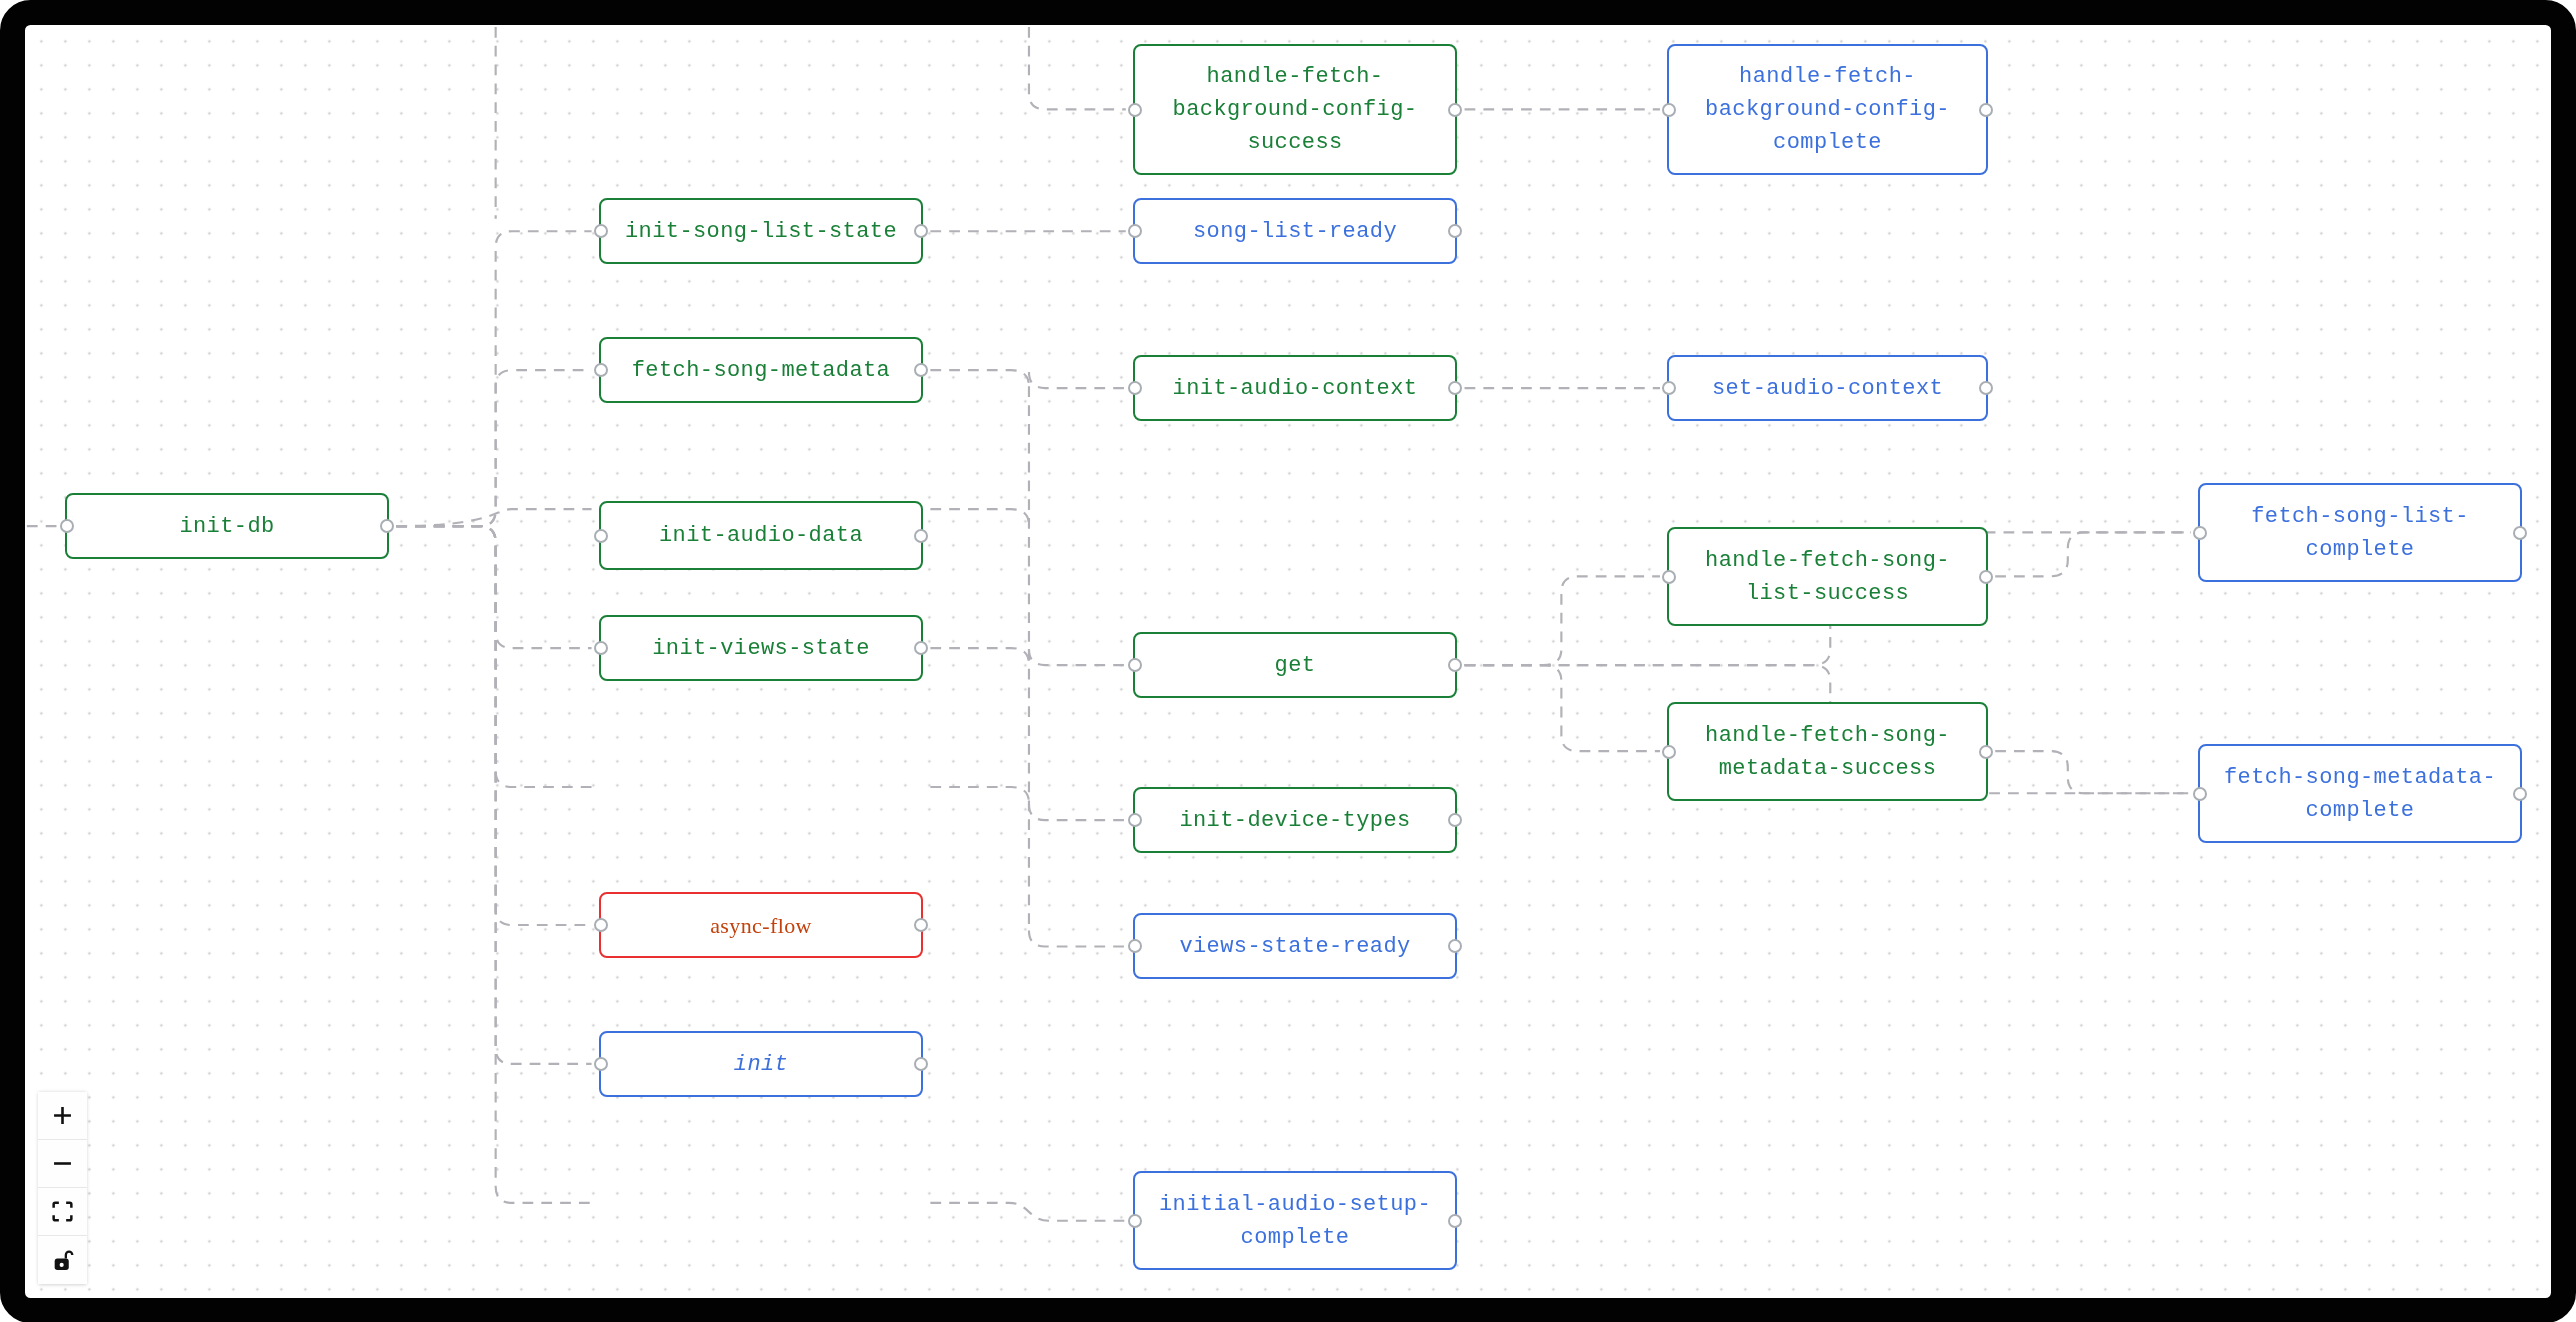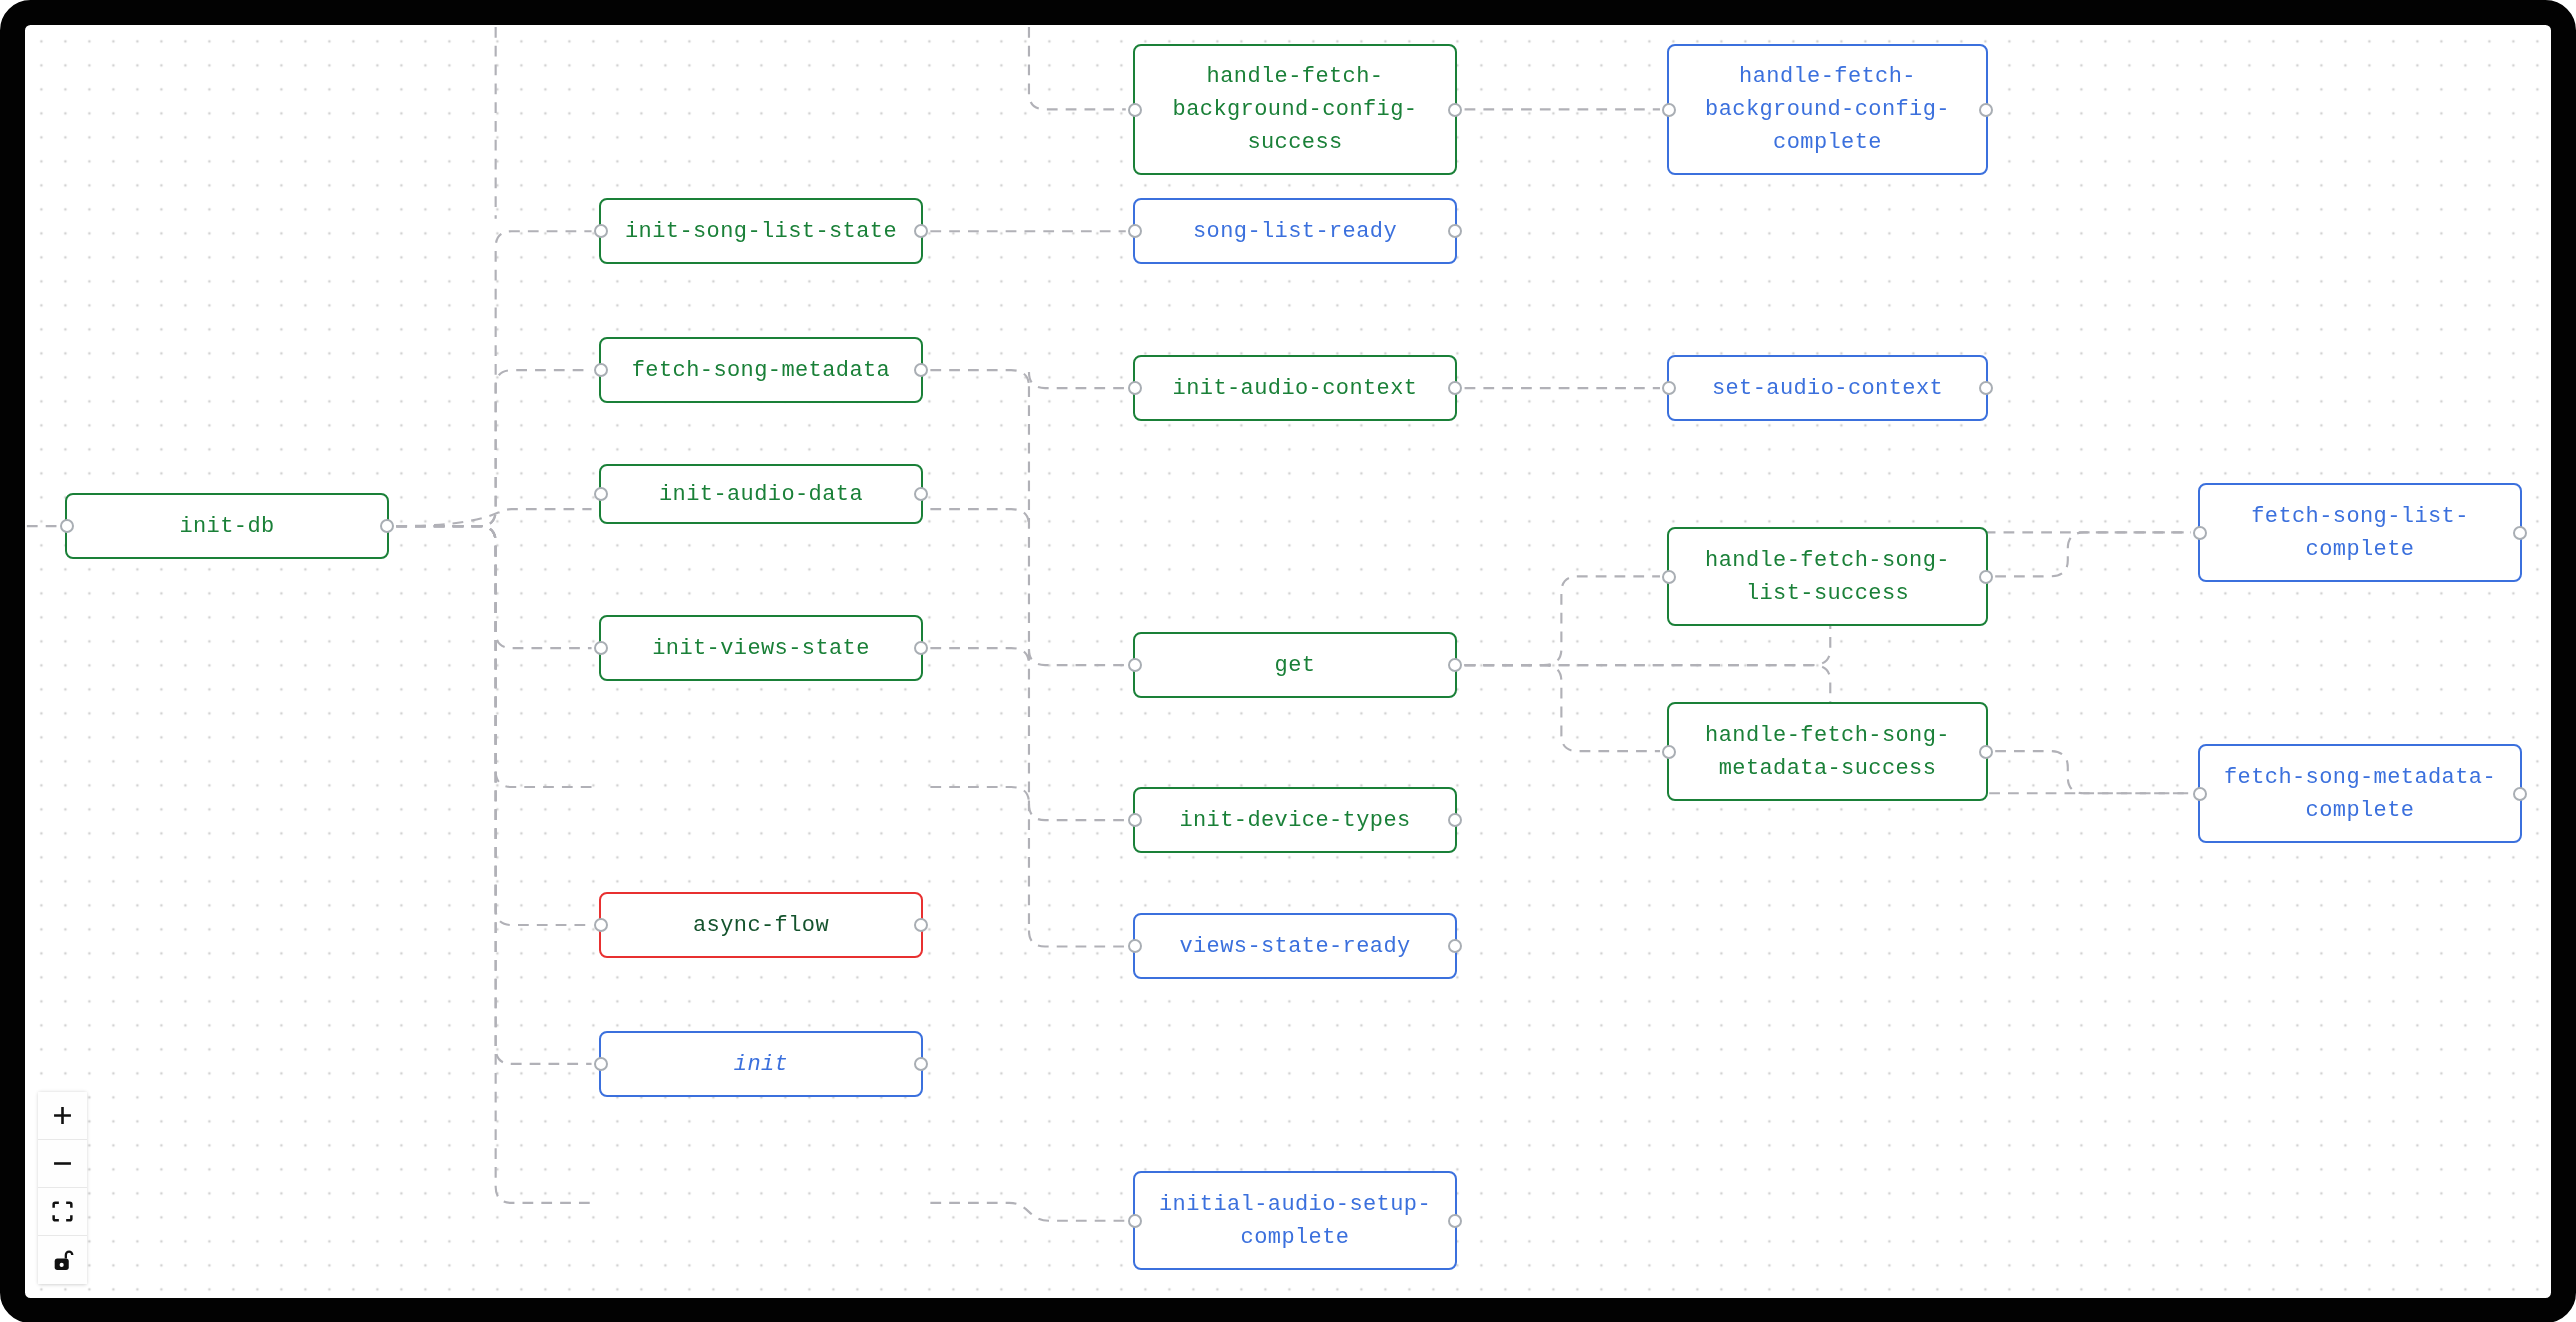--- a/index.html
+++ b/index.html
@@ -8,21 +8,21 @@
   .stage{position:absolute;inset:0;background:#ffffff;
     background-image:radial-gradient(#d3d3d3 1.5px, transparent 1.6px);
     background-size:24px 24px;background-position:5.4px 5.4px;}
   .edges{position:absolute;inset:0;z-index:1;}
   .edges path{fill:none;stroke:#b1b1b7;stroke-width:2.4;stroke-dasharray:12 9;}
   .node{position:absolute;z-index:2;box-sizing:border-box;background:#ffffff;
     border:2.2px solid #000;border-radius:8px;display:flex;align-items:center;justify-content:center;
     text-align:center;font-size:22px;line-height:33px;white-space:pre-line;letter-spacing:0.4px;}
   .node.green{border-color:#1a8038;color:#1a8038;}
   .node.blue{border-color:#3b70dd;color:#3b70dd;}
-  .node.red{border-color:#e83030;color:#14532d;}
+  .node.red{border-color:#e83030;color:#c2410c;font-family:Liberation Serif, serif;}
   .handle{position:absolute;width:10px;height:10px;border-radius:50%;background:#ffffff;
     border:2.2px solid #a9aeb4;top:50%;transform:translateY(-50%);}
   .handle.left{left:-7.2px;}
   .handle.right{right:-7.2px;}
   .frame{position:absolute;inset:0;z-index:10;border:25px solid #020202;border-radius:30.5px;pointer-events:none;}
   .controls{position:absolute;left:38px;top:1092px;z-index:20;width:49px;background:#fefefe;
     border-radius:2.7px;box-shadow:0 0.9px 3.6px rgba(0,0,0,.18);display:flex;flex-direction:column;}
   .ctrl-btn{width:49px;height:48px;display:flex;align-items:center;justify-content:center;
     background:#fefefe;border:none;border-bottom:0.9px solid #e8e8e8;padding:0;cursor:pointer;}
   .ctrl-btn:last-child{border-bottom:none;}
@@ -84,21 +84,21 @@
       <span>init-song-list-state</span>
       <span class="handle right"></span>
     </div>
 
     <div class="node green" style="left:599px;top:337px;width:324px;height:66px;">
       <span class="handle left"></span>
       <span>fetch-song-metadata</span>
       <span class="handle right"></span>
     </div>
 
-    <div class="node green" style="left:599px;top:464px;width:324px;height:60px;justify-content:center;">
+    <div class="node green" style="left:599px;top:501px;width:324px;height:69px;justify-content:center;">
       <span class="handle left"></span>
       <span>init-audio-data</span>
       <span class="handle right"></span>
     </div>
 
     <div class="node green" style="left:599px;top:615px;width:324px;height:66px;">
       <span class="handle left"></span>
       <span>init-views-state</span>
       <span class="handle right"></span>
     </div>

